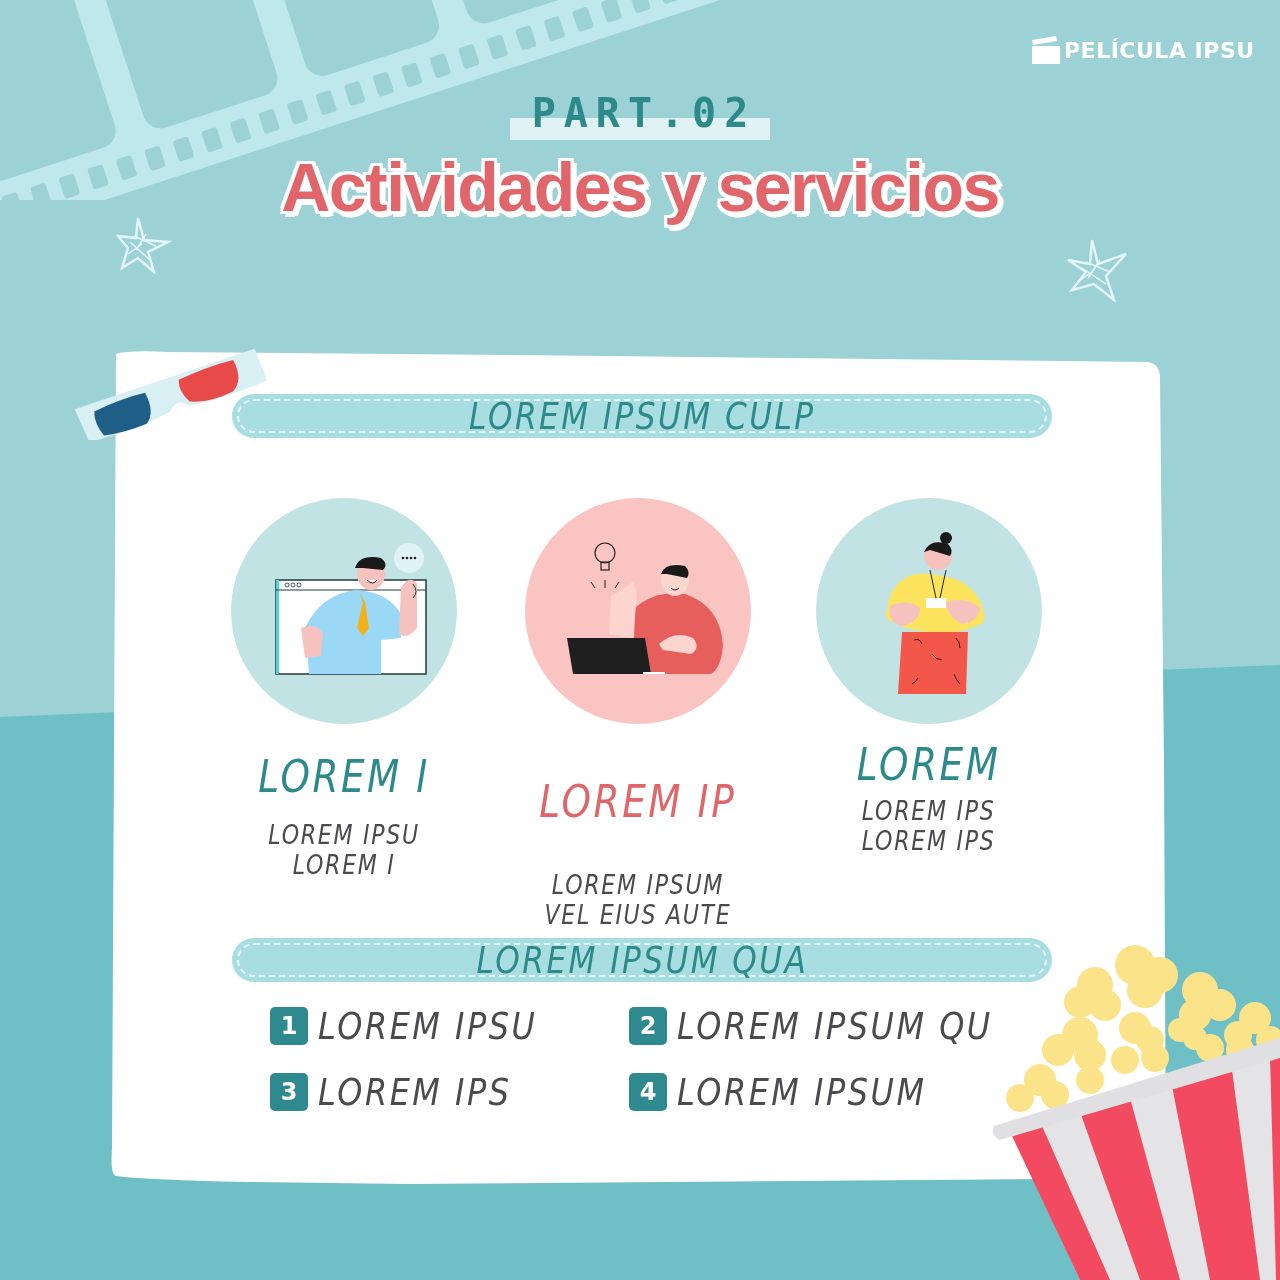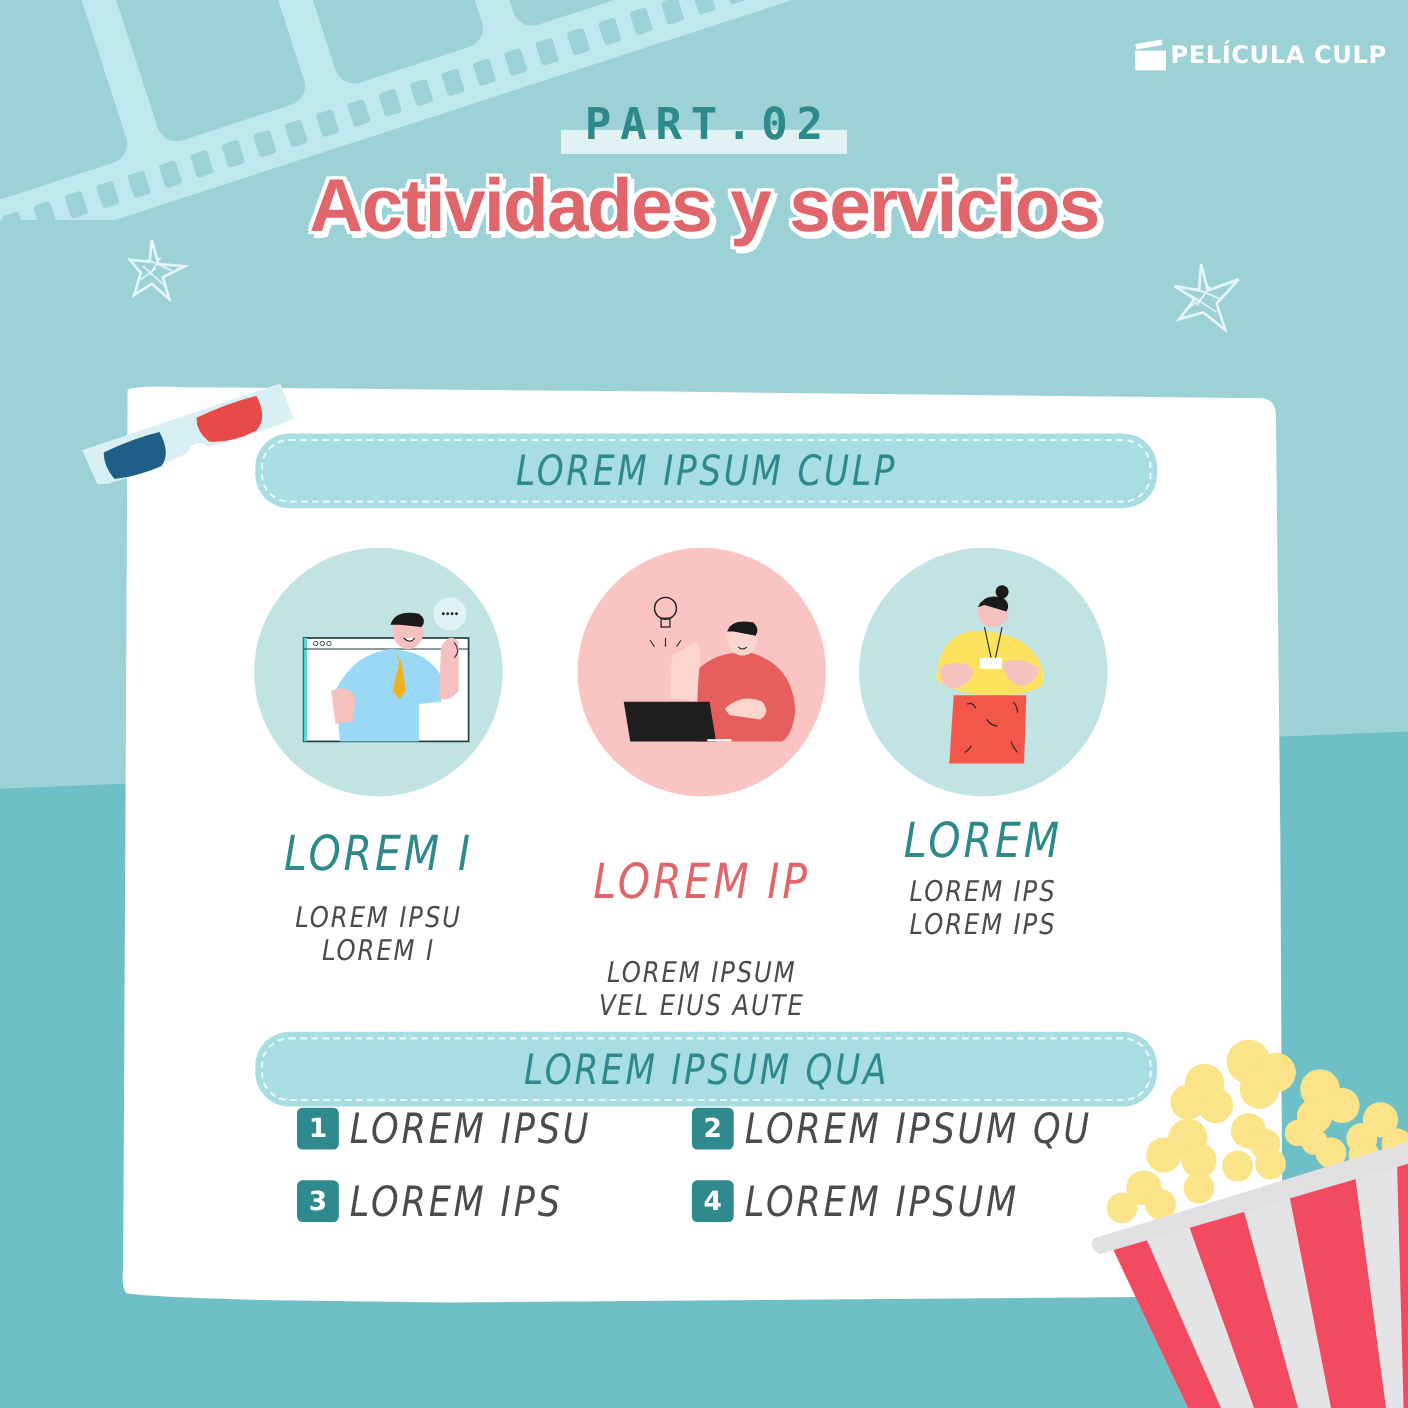--- a/index.html
+++ b/index.html
@@ -21,30 +21,30 @@
 
   .main-title { position: absolute; top: 148px; left: 0; width: 1280px; text-align: center; font-family: "Liberation Sans", sans-serif; font-weight: bold; font-size: 68px; color: #e0666b; letter-spacing: -1.5px; z-index: 5;
     text-shadow: 3px 0 #fff, -3px 0 #fff, 0 3px #fff, 0 -3px #fff, 3px 3px #fff, -3px -3px #fff, 3px -3px #fff, -3px 3px #fff, 5px 5px #fff, 2px 6px #fff, 6px 2px #fff; }
 
   .star { position: absolute; z-index: 3; }
 
   .card { position: absolute; left: 108px; top: 348px; width: 1060px; height: 840px; z-index: 2; }
 
   .glasses { position: absolute; left: 60px; top: 320px; width: 210px; height: 120px; z-index: 6; }
 
-  .pill { position: absolute; left: 232px; width: 820px; height: 68px; border-radius: 31px; background: #a8dde1; z-index: 4; display: flex; align-items: center; justify-content: center; }
+  .pill { position: absolute; left: 232px; width: 820px; height: 44px; border-radius: 31px; background: #a8dde1; z-index: 4; display: flex; align-items: center; justify-content: center; }
   .pill::after { content: ""; position: absolute; inset: 5px; border: 2px dashed #e8f7f8; border-radius: 26px; }
   .pill-text { position: relative; z-index: 1; font-family: "DejaVu Sans", sans-serif; font-style: italic; font-size: 38px; color: #2e8a8a; letter-spacing: 3px; transform: scaleX(0.82); }
   .pill-1 { top: 394px; }
   .pill-2 { top: 938px; align-items: center; }
 
   .service { position: absolute; top: 498px; width: 260px; display: flex; flex-direction: column; align-items: center; z-index: 4; }
   .service-1 { left: 214px; gap: 12px; }
   .service-2 { left: 508px; gap: 37px; }
-  .service-3 { left: 764px; }
+  .service-3 { left: 799px; }
   .circle { width: 226px; height: 226px; border-radius: 50%; position: relative; overflow: hidden; }
   .circle svg { position: absolute; left: 0; top: 0; width: 226px; height: 226px; }
   .service-title { margin-top: 16px; font-family: "DejaVu Sans", sans-serif; font-style: italic; font-size: 44px; letter-spacing: 3px; transform: scaleX(0.85); line-height: 50px; white-space: nowrap; }
   .service-desc { margin-top: 6px; font-family: "DejaVu Sans", sans-serif; font-style: italic; font-size: 26px; color: #4a4a4f; letter-spacing: 2px; text-align: center; line-height: 30px; transform: scaleX(0.85); white-space: nowrap; }
 
   .list { position: absolute; top: 1004px; left: 270px; width: 760px; z-index: 4; }
   .list-item { position: absolute; display: flex; align-items: center; gap: 10px; }
   .num-badge { width: 38px; height: 38px; border-radius: 5px; background: #2e8a8f; color: #fff; font-family: "DejaVu Sans", sans-serif; font-weight: bold; font-size: 24px; display: flex; align-items: center; justify-content: center; }
   .list-text { font-family: "DejaVu Sans", sans-serif; font-style: italic; font-size: 38px; color: #4a4a4f; letter-spacing: 3px; transform: scaleX(0.84); transform-origin: left center; white-space: nowrap; }
   .li-1 { left: 0; top: 0; }
@@ -101,21 +101,21 @@
       <rect x="800" y="75" width="16" height="22" rx="3"></rect>
     </g>
   </g>
 </svg>
 
 <div class="brand">
   <svg class="brand-icon" viewBox="0 0 32 32">
     <polygon points="2,6 26,2 27,7 3,11" fill="#fff"></polygon>
     <rect x="2" y="12" width="28" height="18" fill="#fff"></rect>
   </svg>
-  <span class="brand-text">PELÍCULA CULP</span>
+  <span class="brand-text">PELÍCULA IPSU</span>
 </div>
 
 <div class="part-wrap">
   <div class="part-label"><span>PART.02</span></div>
 </div>
 <div class="main-title">Actividades y servicios</div>
 
 <svg class="star" style="left:116px;top:214px;width:56px;height:60px;" viewBox="0 0 56 60">
   <path d="M22 4 L28 26 L52 28 L32 38 L38 58 L22 44 L6 54 L12 34 L2 22 L20 24 Z" fill="none" stroke="#e3f5f8" stroke-width="2.5"></path>
   <path d="M14 28 L34 46 M18 22 L40 32 M20 36 L30 20 M12 40 L26 30" stroke="#e3f5f8" stroke-width="1.5"></path>

